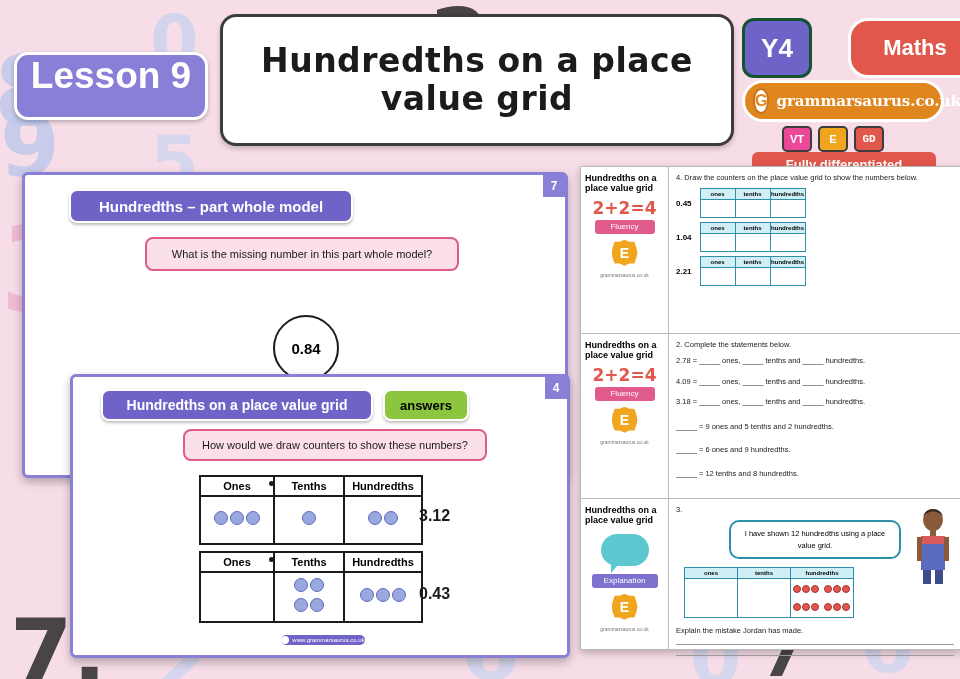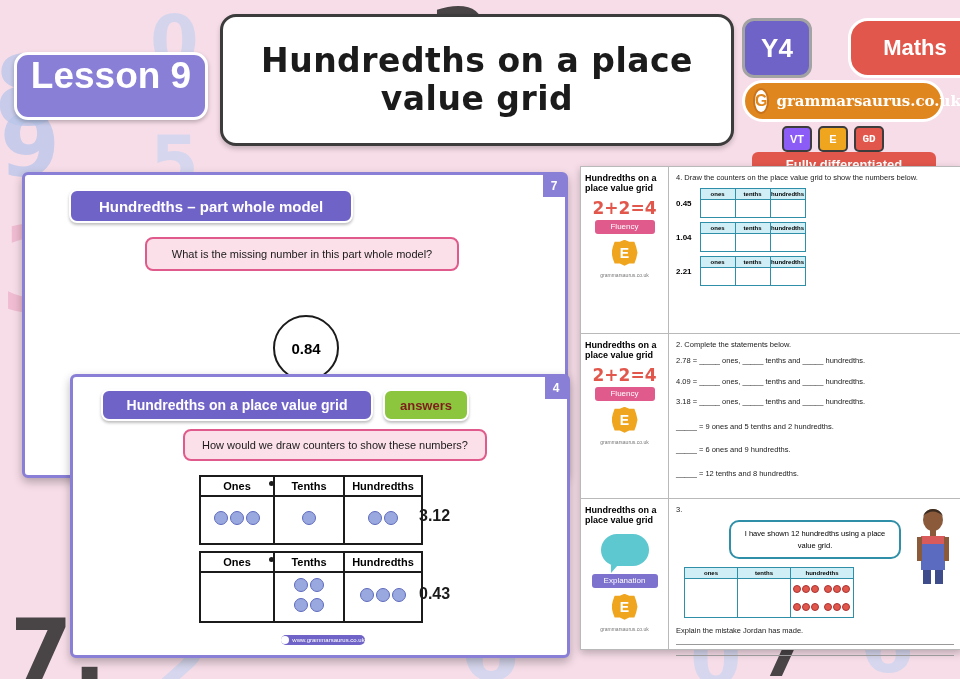--- a/index.html
+++ b/index.html
@@ -26,21 +26,21 @@
     background:#ffffff;border:3px solid #3c3c3c;border-radius:16px;
     display:flex;align-items:center;justify-content:center;text-align:center;
     box-shadow:0 3px 5px rgba(0,0,0,.2);
   }
   .title-card span{
     font-family:"DejaVu Sans",sans-serif;
     font-size:33px;font-weight:700;color:#1b1b1b;line-height:1.15;letter-spacing:.5px;
   }
   .y4-badge{
     position:absolute;left:742px;top:18px;width:64px;height:54px;
-    background:#6f63c7;border:3px solid #a3a3a3;border-radius:12px;color:#fff;
+    background:#6f63c7;border:3px solid #14532d;border-radius:12px;color:#fff;
     font-size:26px;font-weight:700;display:flex;align-items:center;justify-content:center;
   }
   .subject-badge{
     position:absolute;left:816px;top:18px;width:128px;height:54px;
     background:#e2574c;border:3px solid #fff;border-radius:20px;color:#fff;
     font-size:22px;font-weight:700;display:flex;align-items:center;justify-content:center;margin-left:32px;
   }
   .brand-bar{
     position:absolute;left:742px;top:80px;width:202px;height:42px;
     background:#e0861e;border:3px solid #fff;border-radius:21px;
@@ -75,21 +75,21 @@
   .slide-heading{
     position:absolute;background:#6f63c7;border:2px solid #ffffff;border-radius:8px;
     color:#fff;font-weight:700;display:flex;align-items:center;justify-content:center;
     box-shadow:0 2px 3px rgba(0,0,0,.25);
   }
   .q-box{
     position:absolute;background:#fbdfe9;border:2px solid #e05a8c;border-radius:8px;
     color:#1b1b1b;display:flex;align-items:center;justify-content:center;text-align:center;
   }
   .answers-badge{
-    position:absolute;background:#8cc63f;border:2px solid #fff;border-radius:8px;color:#7f1d1d;
+    position:absolute;background:#8cc63f;border:2px solid #fff;border-radius:8px;color:#000000;
     font-weight:700;display:flex;align-items:center;justify-content:center;
     box-shadow:0 2px 3px rgba(0,0,0,.25);
   }
   .footer-bar{
     position:absolute;border-radius:9px;background:#6f63c7;color:#fff;
     font-size:6px;display:flex;align-items:center;justify-content:center;gap:3px;
   }
   .footer-bar .dot{width:8px;height:8px;border-radius:50%;background:#fff;}
 
   
@@ -186,21 +186,21 @@
 <div class="subject-badge">
   <span>Maths</span>
 </div>
 
 <div class="brand-bar">
   <div class="logo">G</div>
   <div class="btxt">grammarsaurus.co.uk</div>
 </div>
 
 <div class="chips">
-  <div class="chip" style="background:#8b5cf6;">VT</div>
+  <div class="chip" style="background:#ec4899;">VT</div>
   <div class="chip" style="background:#f0a51e;">E</div>
   <div class="chip" style="background:#e2574c;font-family:Liberation Mono, monospace;">GD</div>
 </div>
 <div class="fd-badge">Fully differentiated</div>
 
 <div class="slide" style="left:22px;top:172px;width:540px;height:300px;">
   <div class="slide-no">7</div>
   <div class="slide-heading" style="left:44px;top:14px;width:280px;height:30px;font-size:15px;">Hundredths – part whole model</div>
   <div class="q-box" style="left:120px;top:62px;width:310px;height:30px;font-size:11px;">What is the missing number in this part whole model?</div>
 

